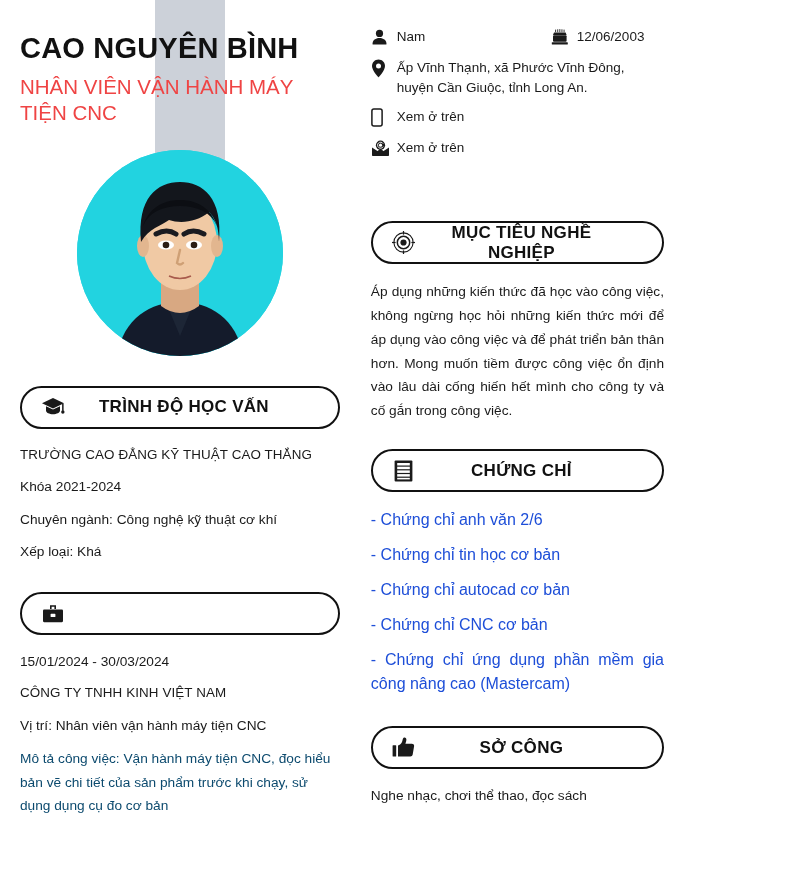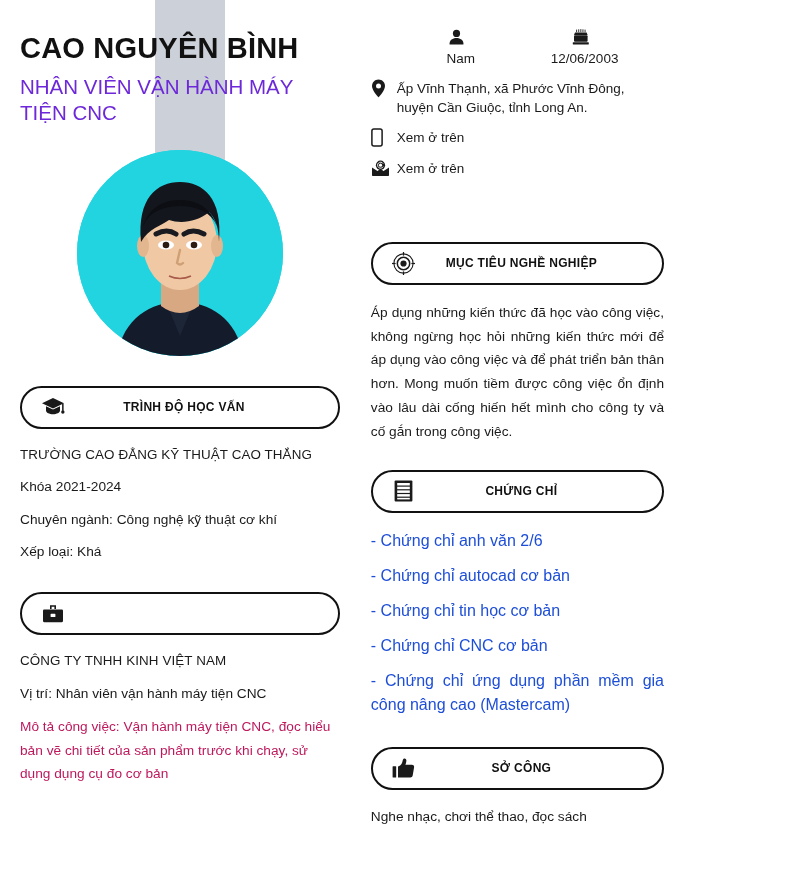--- a/index.html
+++ b/index.html
@@ -56,21 +56,21 @@
     letter-spacing: 0.2px;
     line-height: 1.15;
     color: #111;
   }
 
   .job-title {
     font-size: 20.5px;
     font-weight: 400;
     line-height: 1.25;
     margin-top: 9px;
-    color: #6d28d9;
+    color: #ef4444;
   }
 
   
   .photo-wrap {
     display: flex;
     justify-content: center;
     margin-top: 24px;
   }
 
   .photo {
@@ -113,22 +113,21 @@
   }
 
   .contact-row-split {
     display: flex;
     align-items: flex-start;
     margin-bottom: 9px;
   }
 
   .contact-half {
     display: flex;
-    align-items: center;
-    flex-direction: column;
+    align-items: flex-start;
   }
 
   .contact-half.gender { width: 180px; }
 
   
   .pill {
     border: 2.5px solid #111;
     border-radius: 22px;
     height: 43px;
     display: flex;
@@ -142,21 +141,21 @@
     min-width: 34px;
     display: flex;
     align-items: center;
     justify-content: center;
     color: #1a1a1a;
   }
 
   .pill-title {
     flex: 1;
     text-align: center;
-    font-size: 12px;
+    font-size: 17px;
     font-weight: bold;
     letter-spacing: 0.3px;
     padding-right: 26px;
     color: #111;
   }
 
   
   .sec { margin-bottom: 4px; }
 
   .sec-left { margin-top: 30px; }
@@ -190,21 +189,21 @@
   }
 
   .list-item.just {
     text-align: justify;
     margin-bottom: 15px;
   }
 
   .multi {
     font-size: 13.7px;
     line-height: 1.72;
-    color: #be185d;
+    color: #0c4a6e;
   }
 </style>
 </head>
 <body>
 
 <div class="grey-band"></div>
 
 <div class="page">
 
   <div class="col-left">
@@ -269,20 +268,21 @@
     <div class="sec sec-left">
       <div class="pill">
         <span class="pill-ico">
           <svg width="22" height="20" viewBox="0 0 22 20" fill="#1a1a1a" xmlns="http://www.w3.org/2000/svg">
             <path d="M8 1.2 L14 1.2 L14 5 L12.4 5 L12.4 2.7 L9.6 2.7 L9.6 5 L8 5 Z"></path>
             <rect x="1" y="5.6" width="20" height="12.6" rx="1.1"></rect>
             <rect x="8.6" y="9.8" width="4.8" height="3.2" rx="0.6" fill="#ffffff"></rect>
           </svg>
         </span>
       </div>
+      <div class="line">15/01/2024 - 30/03/2024</div>
       <div class="line bold">CÔNG TY TNHH KINH VIỆT NAM</div>
       <div class="line">Vị trí: Nhân viên vận hành máy tiện CNC</div>
       <div class="multi">Mô tả công việc: Vận hành máy tiện CNC, đọc hiểu bản vẽ chi tiết của sản phẩm trước khi chạy, sử dụng dụng cụ đo cơ bản</div>
     </div>
 
   </div>
 
   <div class="col-right">
 
     <div class="contact">
@@ -375,22 +375,22 @@
             <rect x="3.2" y="3" width="12.6" height="2.5" fill="#ffffff"></rect>
             <rect x="3.2" y="6.7" width="12.6" height="2.5" fill="#ffffff"></rect>
             <rect x="3.2" y="10.4" width="12.6" height="2.5" fill="#ffffff"></rect>
             <rect x="3.2" y="14.1" width="12.6" height="2.5" fill="#ffffff"></rect>
             <rect x="3.2" y="17.8" width="12.6" height="1.6" fill="#ffffff"></rect>
           </svg>
         </span>
         <span class="pill-title">CHỨNG CHỈ</span>
       </div>
       <div class="list-item">- Chứng chỉ anh văn 2/6</div>
+      <div class="list-item">- Chứng chỉ tin học cơ bản</div>
       <div class="list-item">- Chứng chỉ autocad cơ bản</div>
-      <div class="list-item">- Chứng chỉ tin học cơ bản</div>
       <div class="list-item">- Chứng chỉ CNC cơ bản</div>
       <div class="list-item just">- Chứng chỉ ứng dụng phần mềm gia công nâng cao (Mastercam)</div>
     </div>
 
     <div class="sec sec-right" style="margin-top:30px;">
       <div class="pill">
         <span class="pill-ico">
           <svg width="23" height="21" viewBox="0 0 23 21" fill="#1a1a1a" xmlns="http://www.w3.org/2000/svg">
             <rect x="0.6" y="8.2" width="3.6" height="11.4" rx="0.6"></rect>
             <path d="M6 19.6 L6 8.6 C7.8 8.2 9.2 6.8 10 5 C10.7 3.4 10.6 1.4 11.6 0.7 C12.8 -0.1 14.4 0.8 14.4 2.6 C14.4 4 13.8 5.6 13.4 6.8 L19.9 6.8 C21.3 6.8 22.3 7.9 22.1 9.2 L20.7 17.6 C20.5 18.8 19.5 19.6 18.3 19.6 Z"></path>

